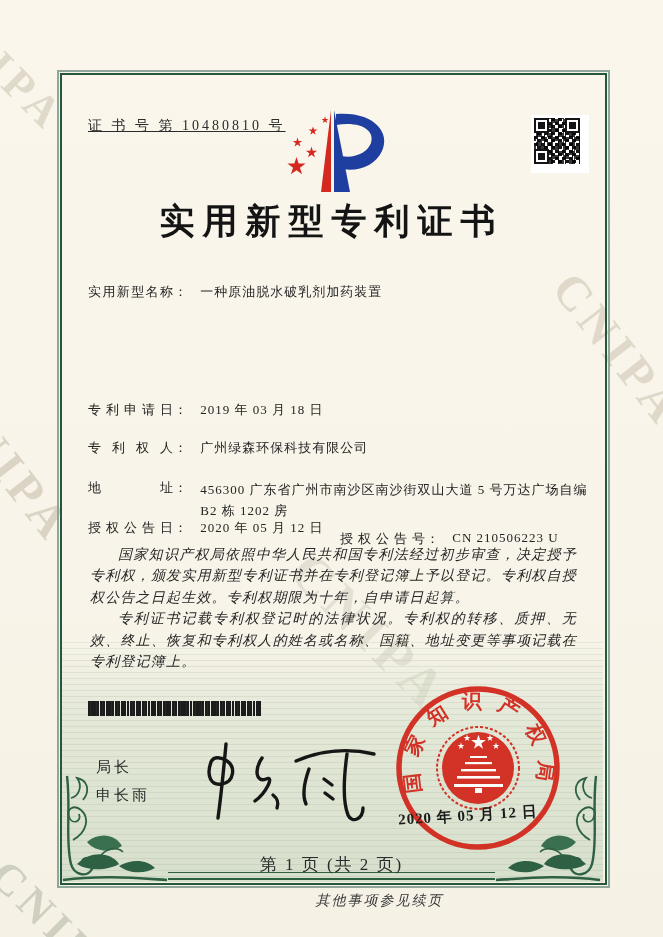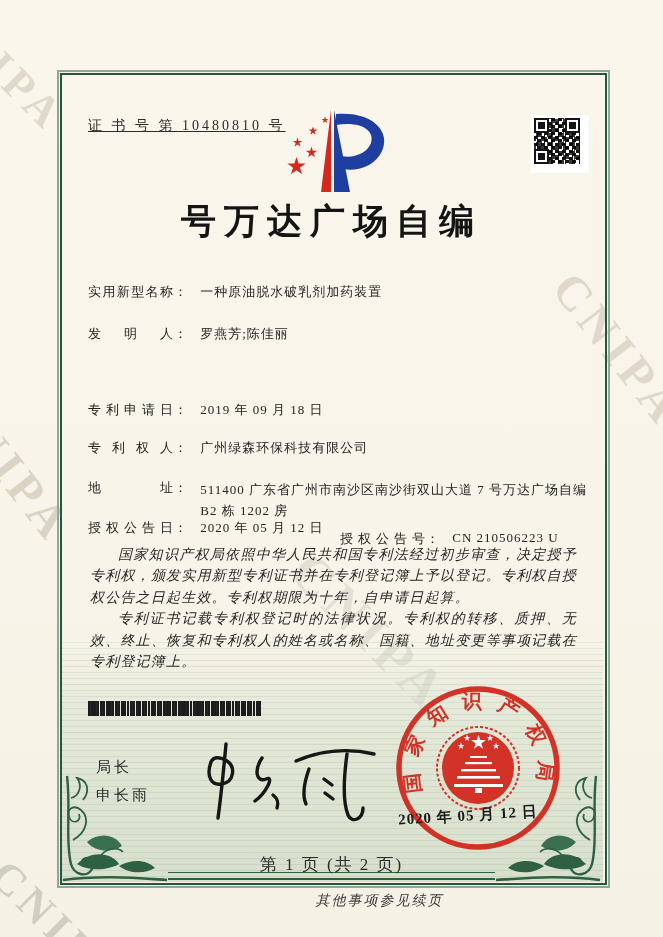--- a/index.html
+++ b/index.html
@@ -164,41 +164,37 @@
   </svg>
 
   <div class="qr">
     <div class="qr-inner">
       <span class="finder tl"></span>
       <span class="finder tr"></span>
       <span class="finder bl"></span>
     </div>
   </div>
 
-  <div class="title">号万达广场自编</div>
+  <div class="title">实用新型专利证书</div>
 
   <div class="row" style="top:283px">
     <span class="lab"><span class="lab-t">实用新型名称</span><span class="col">：</span></span>
     <span class="val">一种原油脱水破乳剂加药装置</span>
   </div>
-  <div class="row" style="top:325px">
-    <span class="lab"><span class="lab-t">发明人</span><span class="col">：</span></span>
-    <span class="val">罗燕芳;陈佳丽</span>
-  </div>
   <div class="row" style="top:401px">
     <span class="lab"><span class="lab-t">专利申请日</span><span class="col">：</span></span>
-    <span class="val">2019 年 09 月 18 日</span>
+    <span class="val">2019 年 03 月 18 日</span>
   </div>
   <div class="row" style="top:439px">
     <span class="lab"><span class="lab-t">专利权人</span><span class="col">：</span></span>
     <span class="val">广州绿森环保科技有限公司</span>
   </div>
   <div class="row" style="top:479px">
     <span class="lab"><span class="lab-t">地址</span><span class="col">：</span></span>
-    <span class="val val-wrap">511400 广东省广州市南沙区南沙街双山大道 7 号万达广场自编 B2 栋 1202 房</span>
+    <span class="val val-wrap">456300 广东省广州市南沙区南沙街双山大道 5 号万达广场自编 B2 栋 1202 房</span>
   </div>
   <div class="row" style="top:519px">
     <span class="lab"><span class="lab-t">授权公告日</span><span class="col">：</span></span>
     <span class="val">2020 年 05 月 12 日</span>
     <span class="pair2">
       <span class="lab"><span class="lab-t">授权公告号</span><span class="col">：</span></span>
       <span class="val">CN 210506223 U</span>
     </span>
   </div>
 

